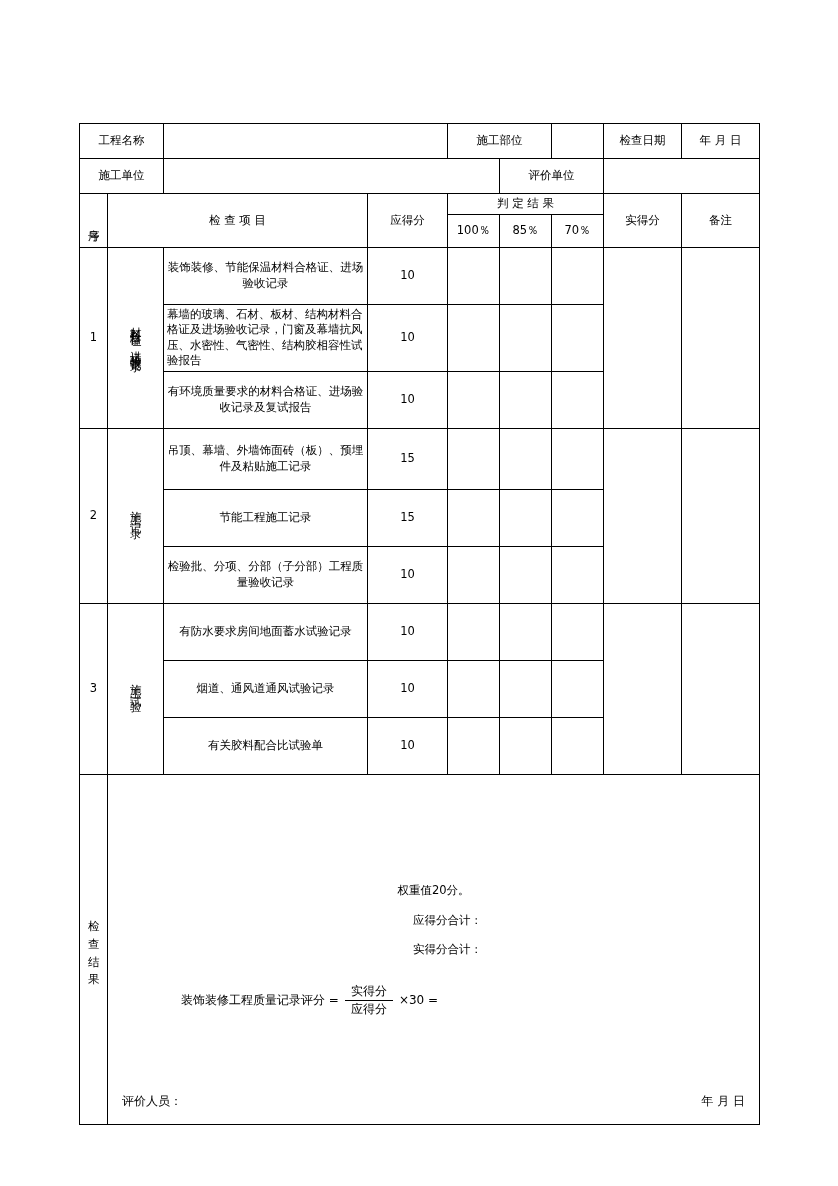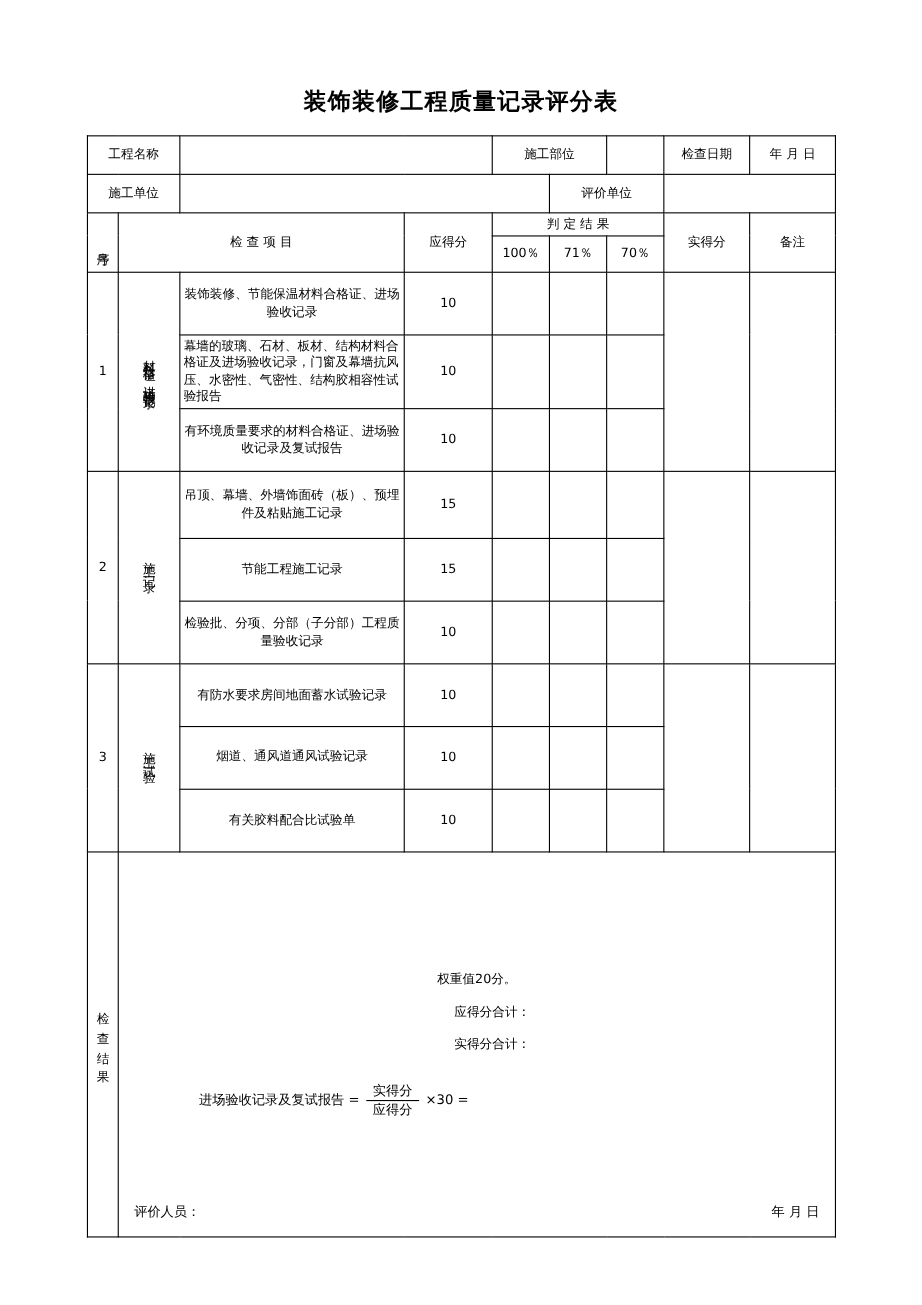--- a/index.html
+++ b/index.html
@@ -116,21 +116,20 @@
     display: flex;
     justify-content: space-between;
     font-size: 12px;
   }
 </style>
 </head>
 <body>
 
 <div class="page">
 
-  <div class="doc-title">装饰装修工程质量记录评分表</div>
 
   <table class="main">
     <colgroup>
       <col style="width:28px">
       <col style="width:56px">
       <col style="width:204px">
       <col style="width:80px">
       <col style="width:52px">
       <col style="width:52px">
       <col style="width:52px">
@@ -160,21 +159,21 @@
         <span class="vtext">序号</span>
       </td>
       <td colspan="2" rowspan="2" class="hcell">检 查 项 目</td>
       <td rowspan="2" class="hcell">应得分</td>
       <td colspan="3" class="hcell">判 定 结 果</td>
       <td rowspan="2" class="hcell">实得分</td>
       <td rowspan="2" class="hcell">备注</td>
     </tr>
     <tr>
       <td style="height:28px;text-align:center;">100％</td>
-      <td>71％</td>
+      <td>85％</td>
       <td>70％</td>
     </tr>
 
     <tr>
       <td rowspan="3">1</td>
       <td rowspan="3" class="cat-cell">
         <span class="vtext">材料合格证、进场验收记录</span>
       </td>
       <td class="item-text" style="height:52px;">装饰装修、节能保温材料合格证、进场验收记录</td>
       <td>10</td>
@@ -257,21 +256,21 @@
 
     <tr>
       <td>
         <span class="vtext" style="letter-spacing:18px;">检查结果</span>
       </td>
       <td colspan="8" class="result-block">
         <div class="rb-line">权重值20分。</div>
         <div class="rb-line rb-indent">应得分合计：</div>
         <div class="rb-line rb-indent">实得分合计：</div>
         <div class="formula-wrap">
-          <span>进场验收记录及复试报告 =</span>
+          <span>装饰装修工程质量记录评分 =</span>
           <span class="frac">
             <span class="num">实得分</span>
             <span class="den">应得分</span>
           </span>
           <span>×30 =</span>
         </div>
         <div class="footer-row">
           <span>评价人员：</span>
           <span>年    月    日</span>
         </div>

